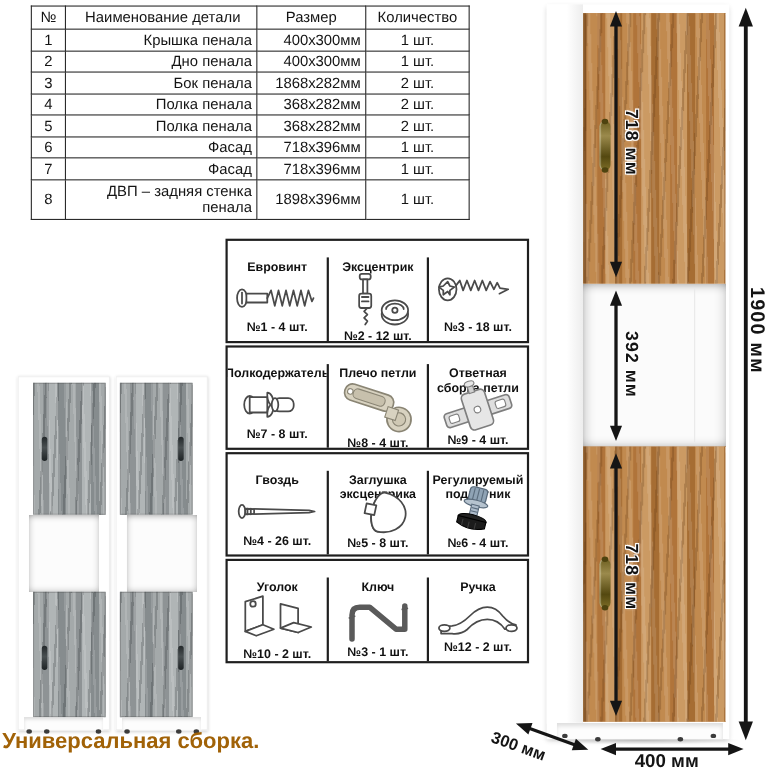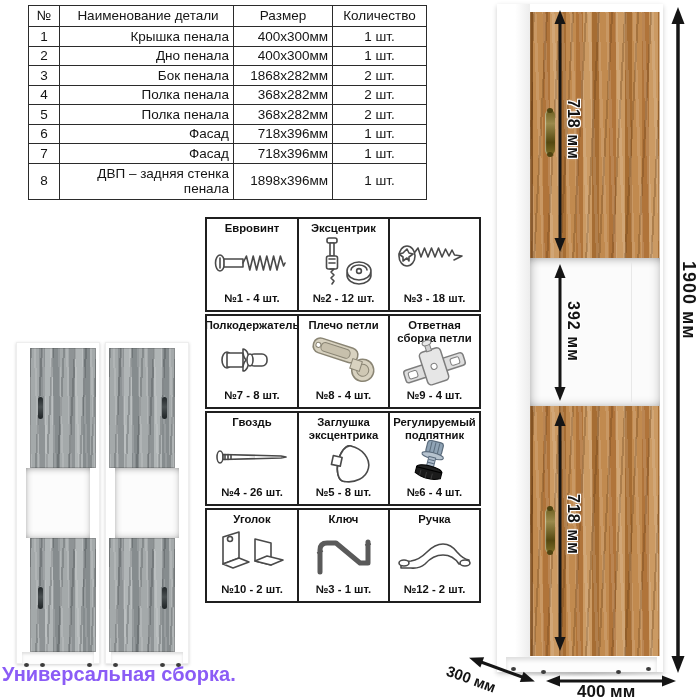--- a/index.html
+++ b/index.html
@@ -18,21 +18,21 @@
   .col-name { width:174px; text-align:right; padding-left:7px !important; }
   .col-size { width:99px;  text-align:right; }
   .col-qty  { width:94px;  text-align:center; }
   #parts-table tr.tall td { height:36px; }
 
   
   #hardware { position:absolute; left:205px; top:217px; width:276px; }
   .hw-row { display:flex; border:2px solid #1f1f1f; background:#fff;
             height:95px; margin-bottom:2px; }
   .hw-cell { width:91px; display:flex; flex-direction:column; align-items:center;
-             border-left:2px solid #1f1f1f; overflow:hidden; }
+             border-left:2px solid #1f1f1f; overflow:hidden;margin-top:15px; }
   .hw-cell:first-child { border-left:none; width:90px; }
   .hw-title { font-weight:bold; font-size:11.3px; line-height:1.12; text-align:center;
               padding-top:3px; min-height:14px; }
   .hw-icon { flex:1; display:flex; align-items:center; justify-content:center; width:100%; }
   .hw-count { font-weight:bold; font-size:11.3px; padding-bottom:6px; }
   .hw-icon svg { display:block; }
 
   
   .oak {
     background:
@@ -98,21 +98,21 @@
   #dim-door-top { left:564px; top:99px;  font-size:16px; }
   #dim-middle   { left:564px; top:301px; font-size:16px; }
   #dim-door-bot { left:564px; top:494px; font-size:16px; }
   #dim-height   { left:678px; top:261px; font-size:18px; }
   #dim-width    { left:577px; top:682px; font-size:17px; }
   #dim-depth    { left:450px; top:662px; font-size:15px; transform:rotate(20deg); transform-origin:left top; }
 
   #arrows { position:absolute; left:0; top:0; width:700px; height:700px; pointer-events:none; }
 
   
-  #caption { position:absolute; left:2px; top:663px; font-size:20px; font-weight:bold; color:#8b5cf6; }
+  #caption { position:absolute; left:2px; top:663px; font-size:20px; font-weight:bold; color:#a16207; }
 
   .hwline { stroke:#4a4a4a; fill:none; stroke-width:1.6; stroke-linejoin:round; stroke-linecap:round; }
   .hwfill { stroke:#4a4a4a; fill:#ffffff; stroke-width:1.6; stroke-linejoin:round; }
 </style>
 </head>
 <body>
 
 <div id="stage">
 
   <table id="parts-table">

